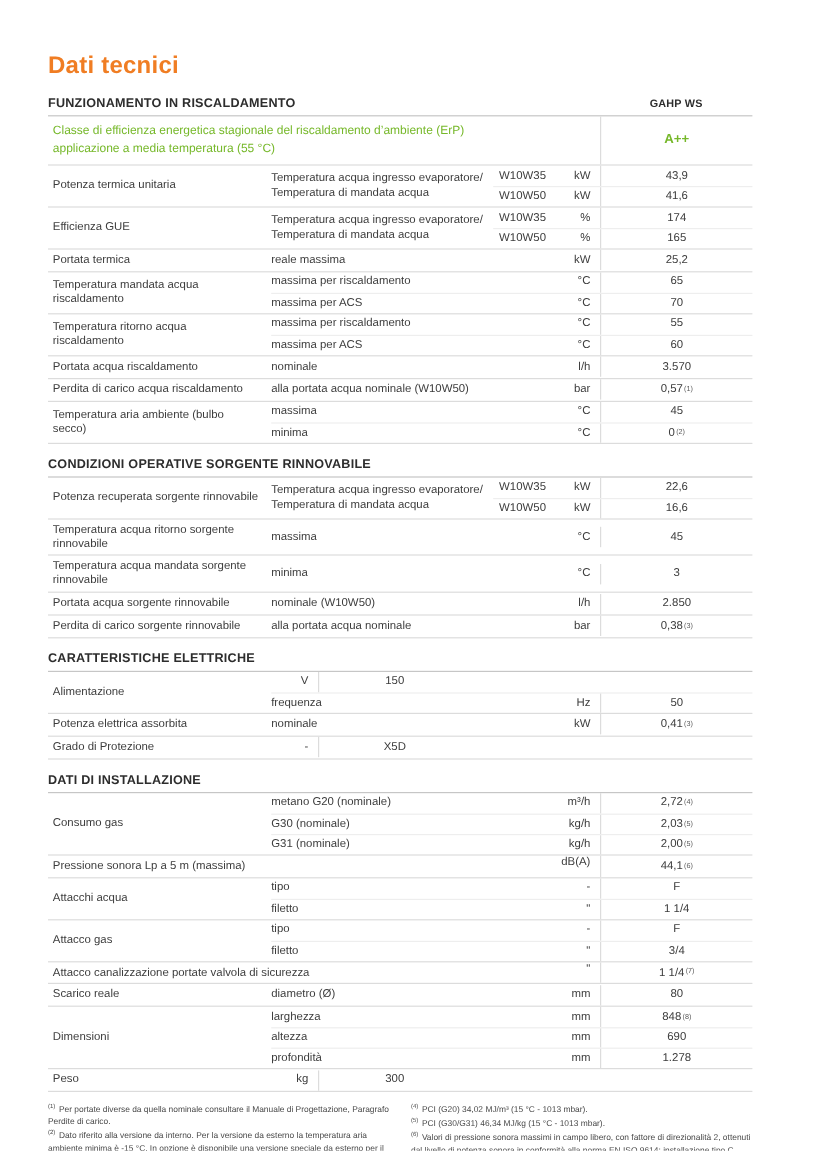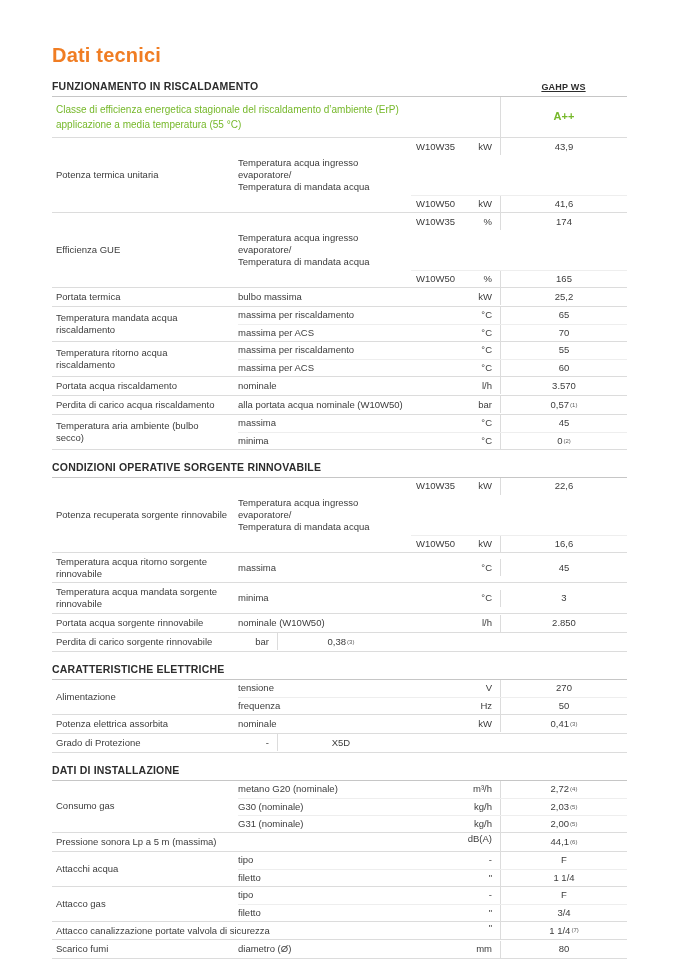--- a/index.html
+++ b/index.html
@@ -5,61 +5,61 @@
   * { box-sizing: border-box; margin: 0; padding: 0; }
   html, body { background: #ffffff; }
   body {
     width: 678px; height: 959px;
     font-family: "Liberation Sans", sans-serif;
     color: #3c3c3c;
     overflow: hidden;
   }
   .page {
     width: 675px; height: 959px;
-    padding: 44px 48px 26px 52px;
+    padding: 44px 48px 26px 40px;
     display: flex; flex-direction: column;
   }
   .title {
     color: #F07D23;
     font-size: 20px; font-weight: bold;
     letter-spacing: .2px;
     margin-bottom: 13px;
   }
   
   .sec { width: 100%; }
   .sec + .sec { margin-top: 11px; }
   .sec-header {
-    display: flex; align-items: flex-end; justify-content: space-between;
+    display: flex; align-items: center; justify-content: space-between;
     border-bottom: 1px solid #c6c6c6;
     padding-bottom: 4px;
     font-weight: bold; font-size: 10.5px; color: #2d2d2d;
     letter-spacing: .2px;
   }
-  .sec-colh { width: 127px; text-align: center; font-size: 9px; letter-spacing: .2px; text-decoration: underline; }
+  .sec-colh { width: 127px; text-align: center; font-size: 9px; letter-spacing: .2px; }
   
   .row {
     display: flex; align-items: stretch;
     border-bottom: 1px solid #dcdcdc;
     font-size: 9.5px; line-height: 1.25;
   }
   .cell-label {
     width: 186px; flex: 0 0 186px;
     padding: 3px 10px 3px 4px;
     display: flex; align-items: center;
   }
   .cell-label.wide { flex: 1 1 auto; width: auto; }
   .subs { flex: 1 1 auto; display: flex; flex-direction: column; justify-content: center; }
   .sub { display: flex; align-items: center; min-height: 17px; }
   .sub + .sub { border-top: 1px solid #eeeeee; justify-content: space-between; }
   .cell-cond { flex: 1 1 auto; padding: 2px 4px 2px 0; }
   .cond-span {
     flex: 1 1 auto; display: flex; align-items: center;
     padding: 2px 4px 2px 0; white-space: pre-line;
   }
-  .subcol { flex: 0 0 216px; width: 216px; display: flex; flex-direction: column; justify-content: center; gap: 40px; }
+  .subcol { flex: 0 0 216px; width: 216px; display: flex; flex-direction: column; justify-content: center; }
   .cell-tag { flex: 0 0 50px; width: 50px; text-align: right; padding-right: 6px; }
   .cell-unit { flex: 0 0 39px; width: 39px; text-align: right; padding-right: 8px; }
   .cell-value {
     flex: 0 0 127px; width: 127px;
     border-left: 1px solid #dcdcdc;
     align-self: stretch;
     display: flex; align-items: center; justify-content: center;
     text-align: center;
   }
   .cell-value sup, .cell-label sup { font-size: 6px; line-height: 0; margin-left: 1px; color: #5a5a5a; }
@@ -129,21 +129,21 @@
               <div class="cell-tag">W10W50</div>
               <div class="cell-unit">%</div>
               <div class="cell-value">165</div>
             </div>
           </div>
         </div>
         <div class="row">
           <div class="cell-label">Portata termica</div>
           <div class="subs">
             <div class="sub">
-              <div class="cell-cond">bulbo massima</div>
+              <div class="cell-cond">reale massima</div>
               <div class="cell-unit">kW</div>
               <div class="cell-value">25,2</div>
             </div>
           </div>
         </div>
         <div class="row">
           <div class="cell-label">Temperatura mandata acqua riscaldamento</div>
           <div class="subs">
             <div class="sub">
               <div class="cell-cond">massima per riscaldamento</div>
@@ -256,37 +256,37 @@
               <div class="cell-cond">nominale (W10W50)</div>
               <div class="cell-unit">l/h</div>
               <div class="cell-value">2.850</div>
             </div>
           </div>
         </div>
         <div class="row">
           <div class="cell-label">Perdita di carico sorgente rinnovabile</div>
           <div class="subs">
             <div class="sub">
+              <div class="cell-cond">alla portata acqua nominale</div>
               <div class="cell-unit">bar</div>
               <div class="cell-value">0,38<sup>(3)</sup></div>
             </div>
           </div>
         </div>
       </div>
       <div class="sec">
         <div class="sec-header">
           <div>CARATTERISTICHE ELETTRICHE</div>
         </div>
         <div class="row">
           <div class="cell-label">Alimentazione</div>
           <div class="subs">
             <div class="sub">
-              <div class="cell-cond">tensione</div>
               <div class="cell-unit">V</div>
-              <div class="cell-value">270</div>
+              <div class="cell-value">150</div>
             </div>
             <div class="sub">
               <div class="cell-cond">frequenza</div>
               <div class="cell-unit">Hz</div>
               <div class="cell-value">50</div>
             </div>
           </div>
         </div>
         <div class="row">
           <div class="cell-label">Potenza elettrica assorbita</div>
@@ -366,21 +366,21 @@
               <div class="cell-value">3/4</div>
             </div>
           </div>
         </div>
         <div class="row">
           <div class="cell-label wide">Attacco canalizzazione portate valvola di sicurezza</div>
           <div class="cell-unit">"</div>
           <div class="cell-value">1 1/4<sup>(7)</sup></div>
         </div>
         <div class="row">
-          <div class="cell-label">Scarico fumi</div>
+          <div class="cell-label">Scarico reale</div>
           <div class="subs">
             <div class="sub">
               <div class="cell-cond">diametro (Ø)</div>
               <div class="cell-unit">mm</div>
               <div class="cell-value">80</div>
             </div>
           </div>
         </div>
         <div class="row">
           <div class="cell-label">Dimensioni</div>

